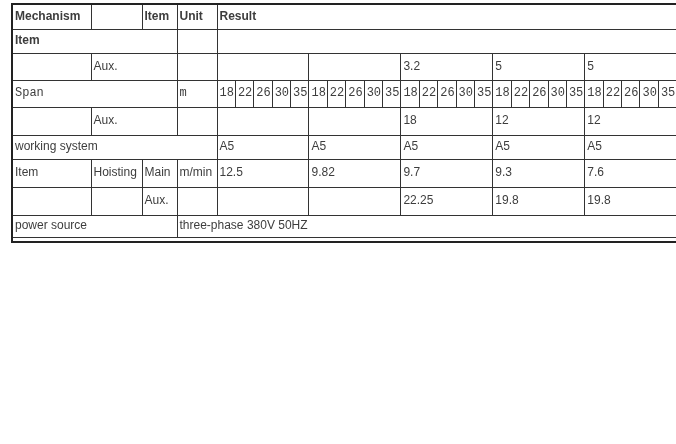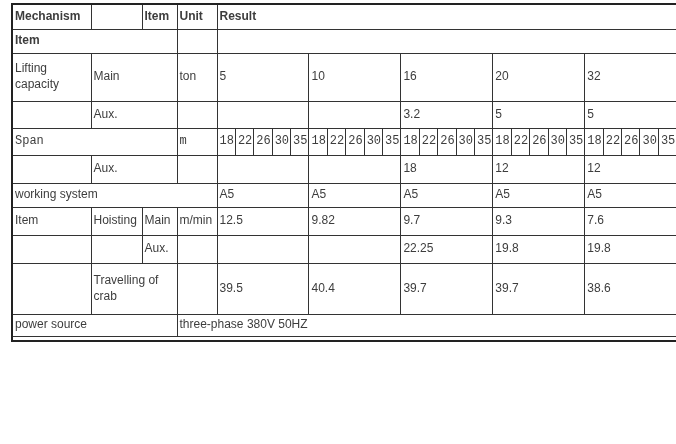--- a/index.html
+++ b/index.html
@@ -85,30 +85,20 @@
           <td></td>
           <td class="bold">Item</td>
           <td class="bold">Unit</td>
           <td colspan="25" class="bold">Result</td>
         </tr>
         <tr class="row-item-header">
           <td colspan="3" class="bold">Item</td>
           <td></td>
           <td colspan="25"></td>
         </tr>
-        <tr class="row-lifting-capacity-main">
-          <td>Lifting capacity</td>
-          <td colspan="2">Main</td>
-          <td>ton</td>
-          <td colspan="5">5</td>
-          <td colspan="5">10</td>
-          <td colspan="5">16</td>
-          <td colspan="5">20</td>
-          <td colspan="5">32</td>
-        </tr>
         <tr class="row-lifting-capacity-aux">
           <td></td>
           <td colspan="2">Aux.</td>
           <td></td>
           <td colspan="5"></td>
           <td colspan="5"></td>
           <td colspan="5">3.2</td>
           <td colspan="5">5</td>
           <td colspan="5">5</td>
         </tr>
@@ -174,30 +164,20 @@
           <td></td>
           <td></td>
           <td>Aux.</td>
           <td></td>
           <td colspan="5"></td>
           <td colspan="5"></td>
           <td colspan="5">22.25</td>
           <td colspan="5">19.8</td>
           <td colspan="5">19.8</td>
         </tr>
-        <tr class="row-speed-travelling-crab">
-          <td></td>
-          <td colspan="2">Travelling of crab</td>
-          <td></td>
-          <td colspan="5">39.5</td>
-          <td colspan="5">40.4</td>
-          <td colspan="5">39.7</td>
-          <td colspan="5">39.7</td>
-          <td colspan="5">38.6</td>
-        </tr>
         <tr class="row-power-source">
           <td colspan="3">power source</td>
           <td colspan="26">three-phase 380V 50HZ</td>
         </tr>
         <tr class="row-bottom-spacer">
           <td colspan="29"></td>
         </tr>
       </tbody>
   </table>
 </div>

